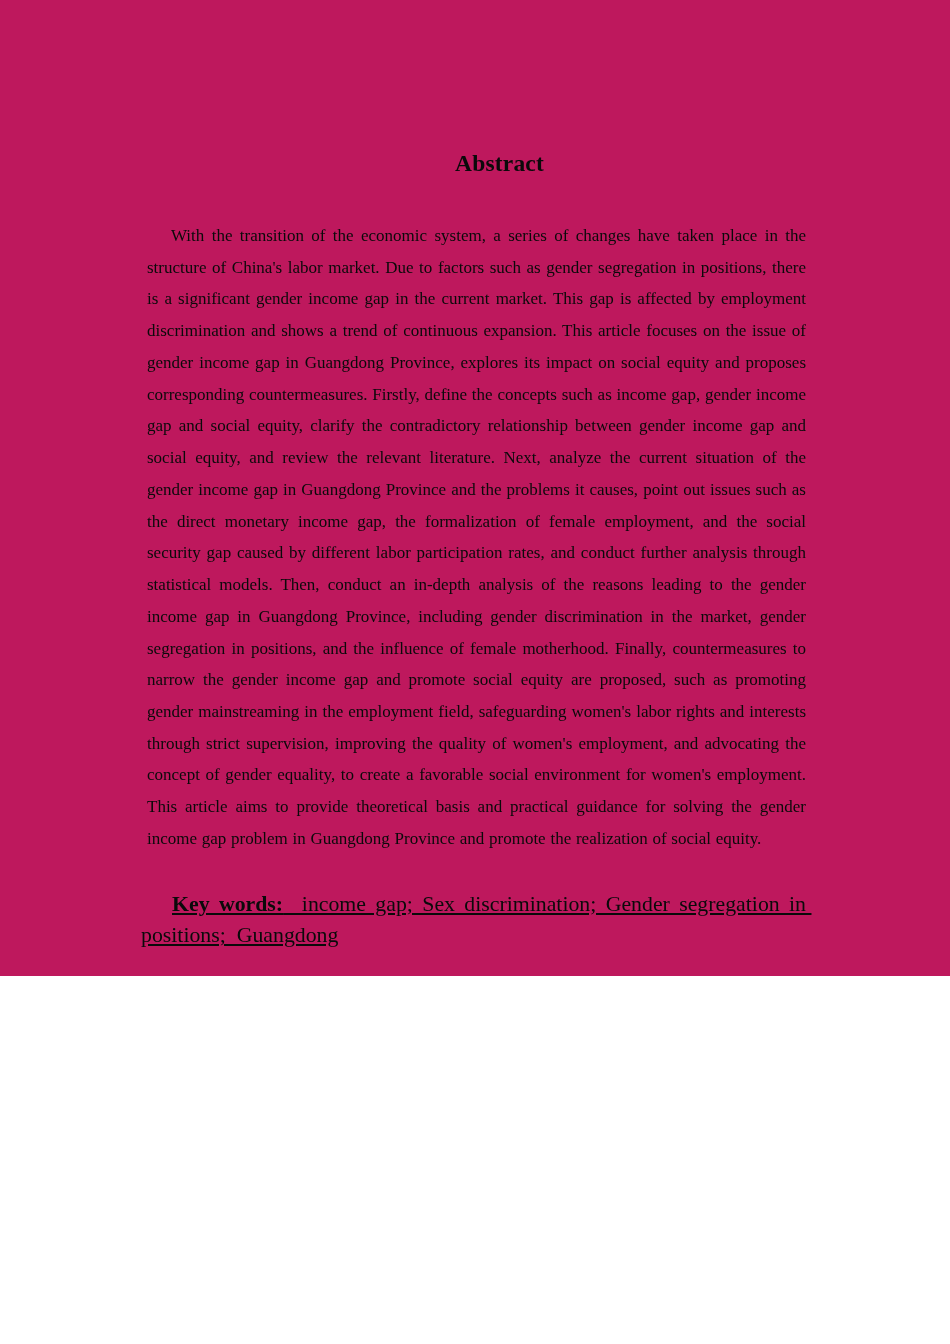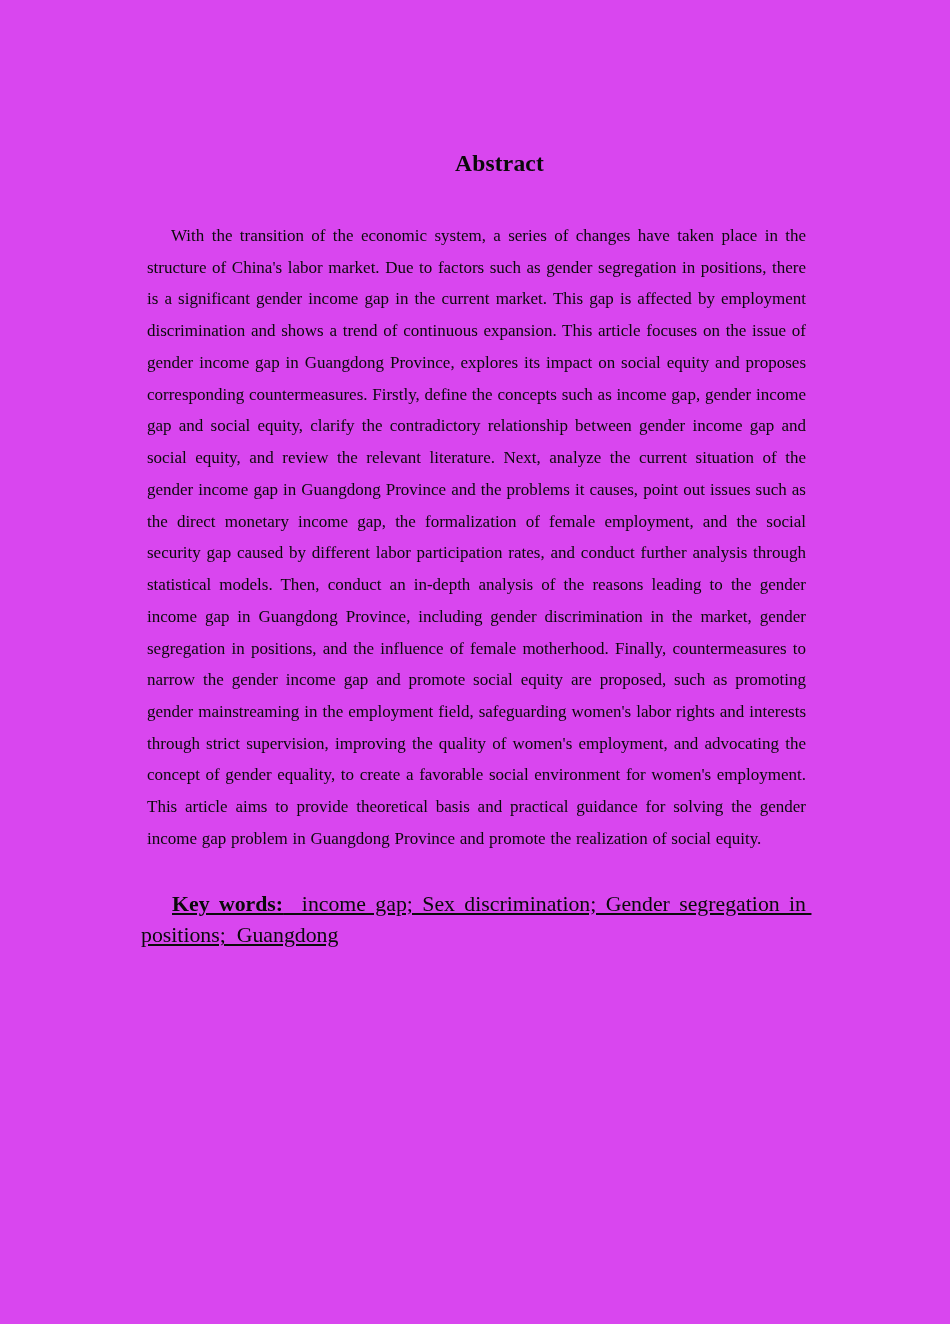--- a/index.html
+++ b/index.html
@@ -3,22 +3,22 @@
 <meta charset="utf-8">
 <style>
   html, body {
     margin: 0;
     padding: 0;
     background: #ffffff;
   }
   .page {
     position: relative;
     width: 950px;
-    height: 1324px;
-    background: #d946ef;
+    height: 976px;
+    background: #be185d;
     overflow: hidden;
     font-family: "Liberation Serif", "DejaVu Serif", serif;
     color: #0a0a0a;
   }
   .content {
     margin-left: 141px;
     margin-right: 144px;        
     padding-top: 147px;
   }
   .doc-title {

